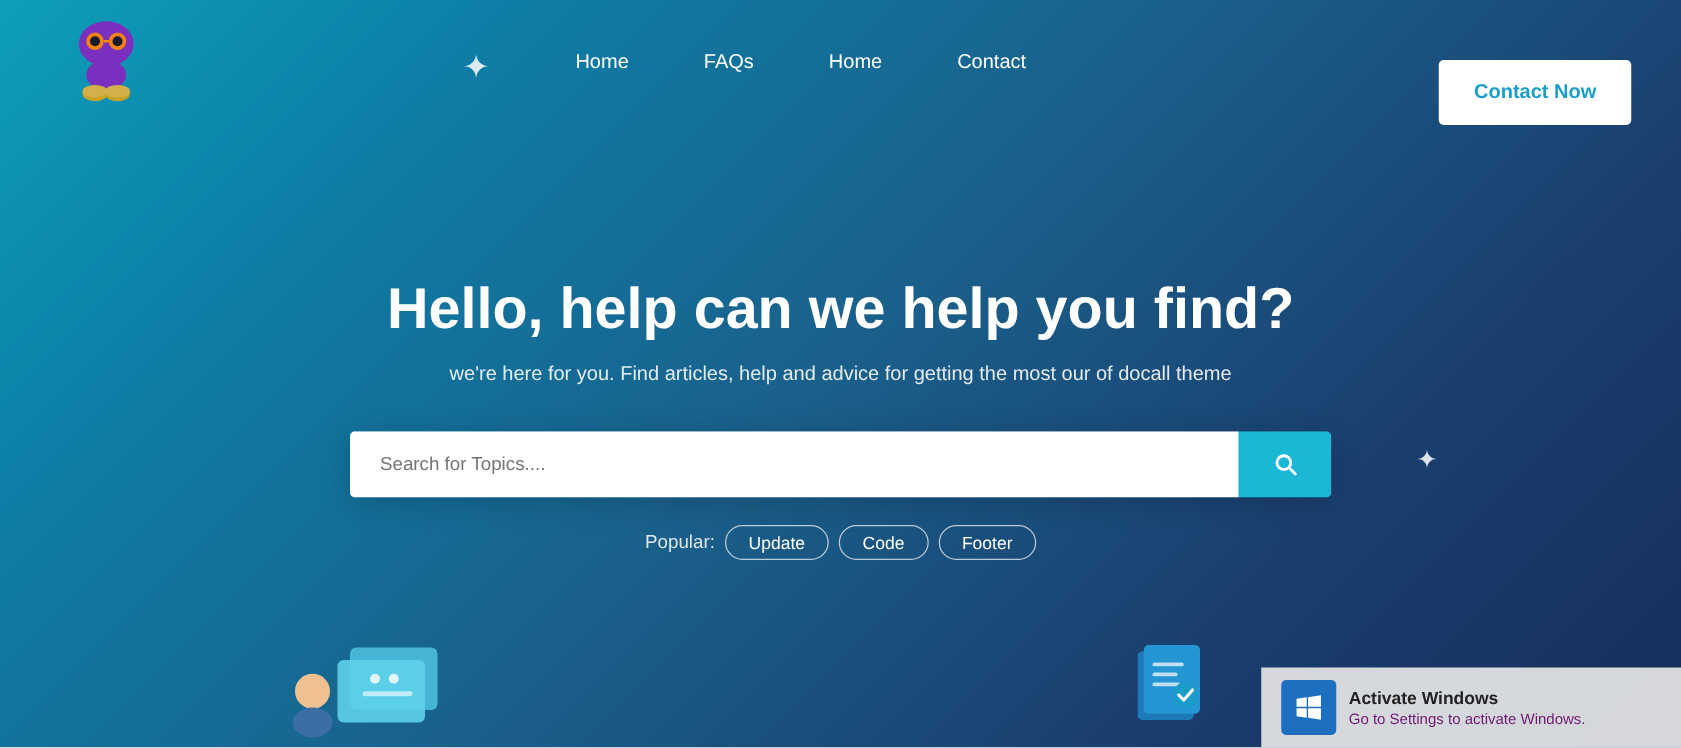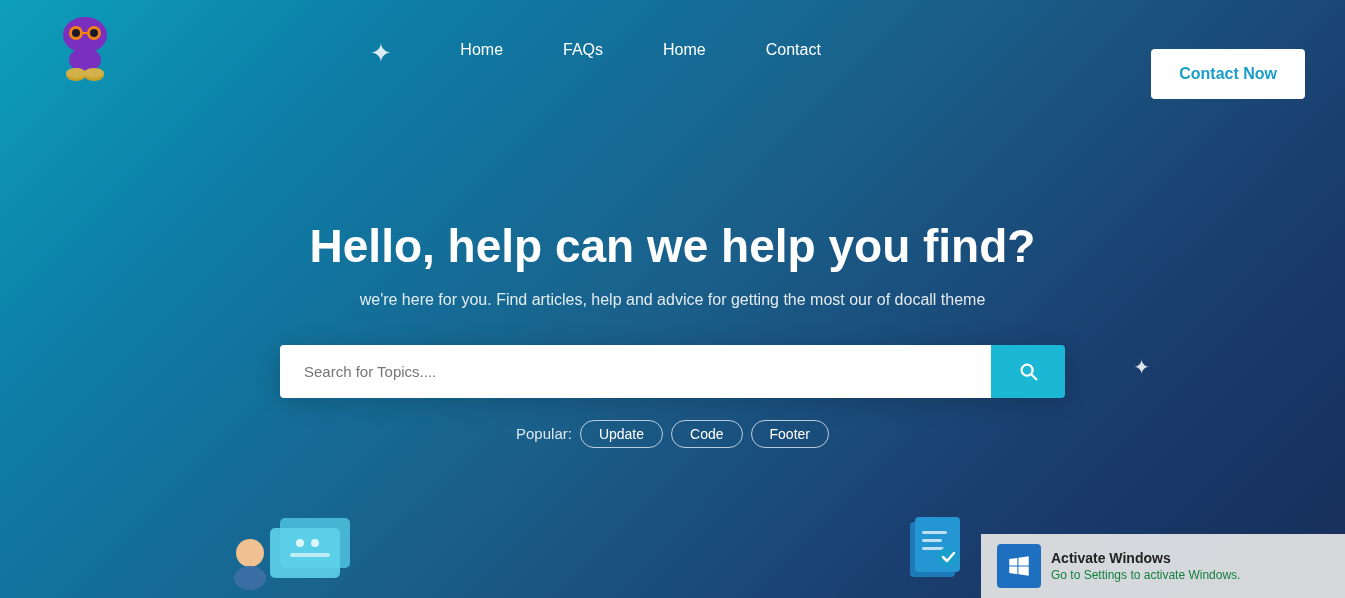--- a/index.html
+++ b/index.html
@@ -27,21 +27,20 @@
       opacity: 0.85;
       font-size: 22px;
       pointer-events: none;
     }
     .sparkle-1 { top: 38px; left: 370px; font-size: 26px; }
     .sparkle-2 { top: 355px; right: 195px; font-size: 20px; }
 
     
     .navbar {
       display: flex;
-      align-items: center;
       justify-content: space-between;
       padding: 0 40px;
       height: 100px;
       flex-shrink: 0;
     }
 
     .logo-wrap {
       display: flex;
       align-items: center;
     }
@@ -170,21 +169,21 @@
     
     .win-activate {
       position: absolute;
       bottom: 0;
       right: 0;
       background: rgba(230,230,230,0.92);
       padding: 10px 16px;
       display: flex;
       gap: 10px;
       align-items: center;
-      width: 364px;
+      width: 336px;
     }
 
     .win-icon-box {
       width: 44px;
       height: 44px;
       background: #1e6fc0;
       border-radius: 4px;
       display: flex;
       align-items: center;
       justify-content: center;
@@ -204,21 +203,21 @@
     }
 
     .win-title {
       font-size: 14px;
       font-weight: 600;
       color: #222;
     }
 
     .win-subtitle {
       font-size: 12px;
-      color: #15803d;
+      color: #701a75;
     }
 
     
     .person-illustration {
       position: absolute;
       bottom: 0;
       left: 220px;
     }
 
     

